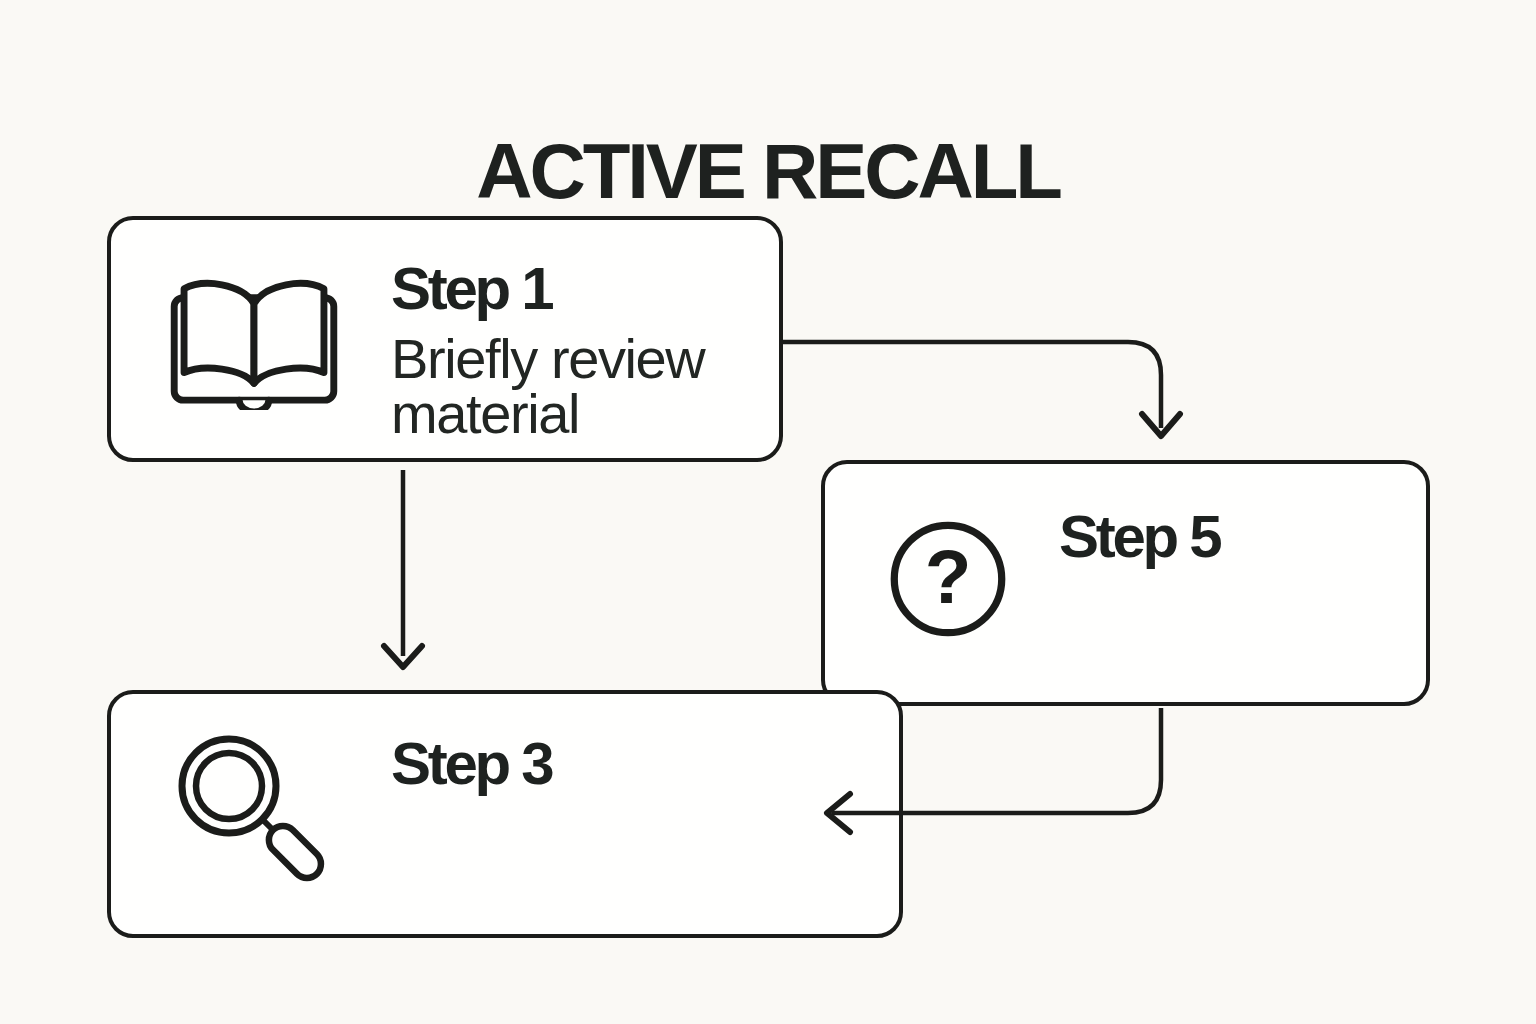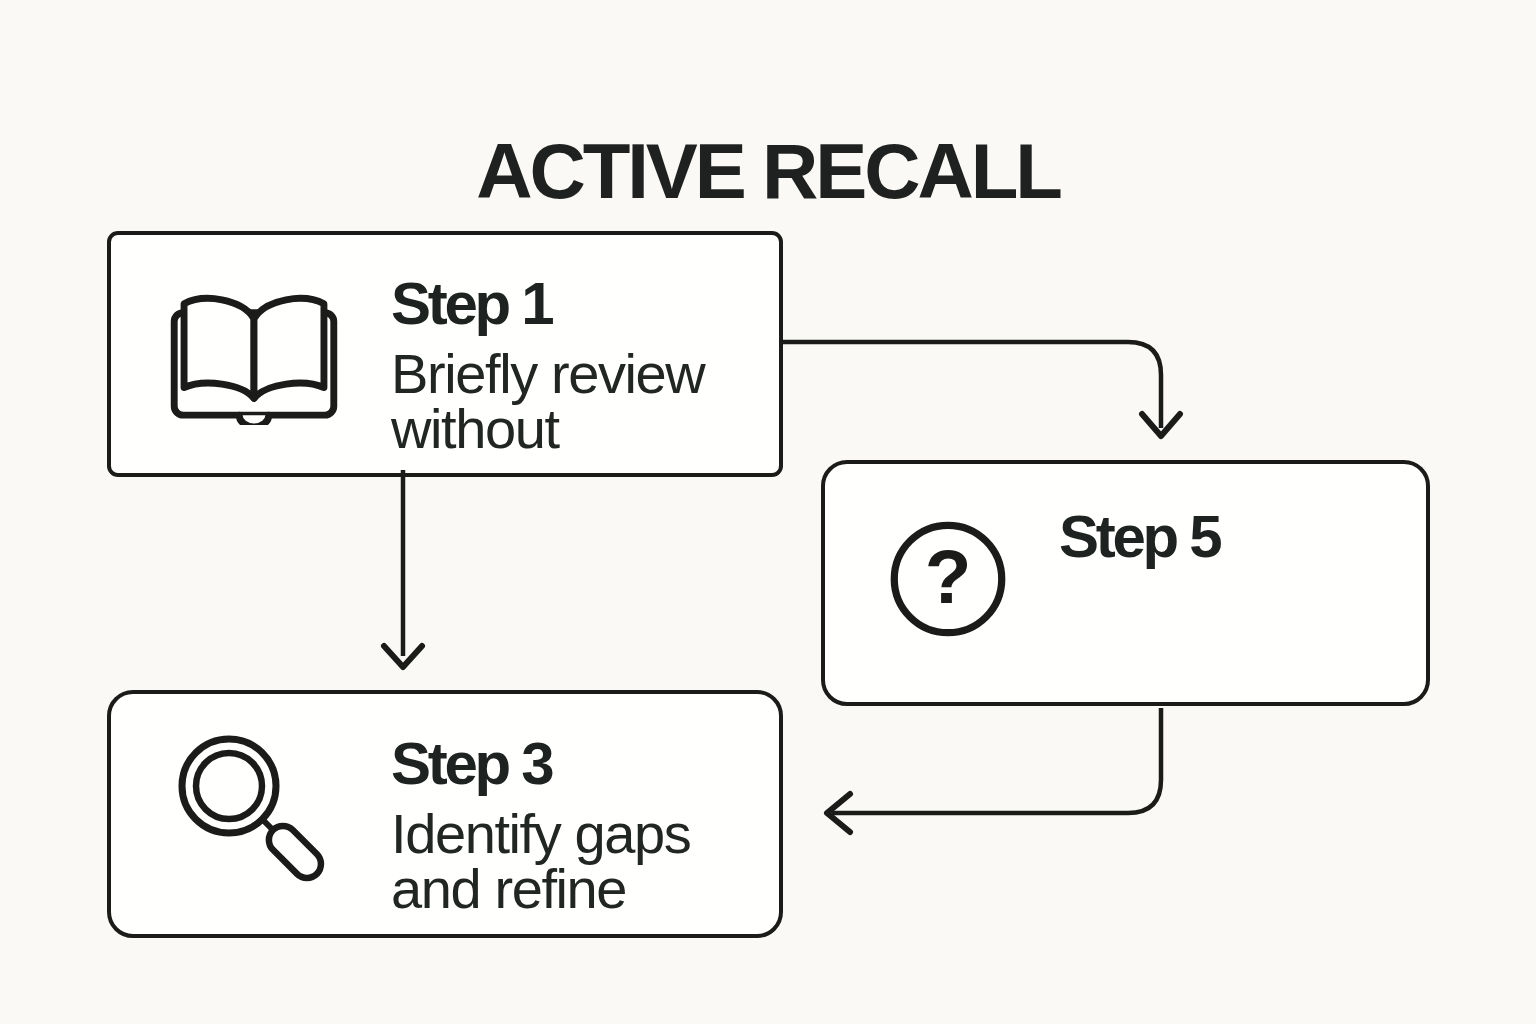--- a/index.html
+++ b/index.html
@@ -25,23 +25,23 @@
     line-height: 1;
     margin-top: 48px;
   }
   .step-box {
     position: absolute;
     background: #FFFFFE;
     border: 4.5px solid #1B1C1A;
     border-radius: 26px;
     box-sizing: border-box;
   }
-  #box-step-1 { left: 107px; top: 231px; width: 676px; height: 246px; border-radius: 11px; }
+  #box-step-1 { left: 107px; top: 216px; width: 676px; height: 246px; }
   #box-step-2 { left: 821px; top: 460px; width: 609px; height: 246px; }
-  #box-step-3 { left: 107px; top: 690px; width: 676px; height: 248px; }
+  #box-step-3 { left: 107px; top: 690px; width: 796px; height: 248px; }
   .step-icon { position: absolute; }
   #box-step-1 .step-icon { left: 59px;  top: 58px;  width: 168px; height: 132px; }
   #box-step-2 .step-icon { left: 61px;  top: 53px;  width: 124px; height: 124px; }
   #box-step-3 .step-icon { left: 64px;  top: 38px;  width: 160px; height: 160px; }
   .step-text { position: absolute; }
   #box-step-1 .step-text { left: 280px; top: 39px; }
   #box-step-2 .step-text { left: 234px; top: 43px; }
   #box-step-3 .step-text { left: 280px; top: 40px; }
   .step-label {
     font-size: 60px;
@@ -96,21 +96,21 @@
   <div class="step-box" id="box-step-1">
     <svg class="step-icon" viewBox="0 0 170 134">
       <rect class="icon-stroke icon-fill-white" x="4" y="20" width="162" height="104" rx="9" stroke-width="7"></rect>
       <path class="icon-stroke icon-fill-white" d="M 70 124 A 15 12 0 0 0 100 124" stroke-width="7"></path>
       <path class="icon-stroke icon-fill-white" stroke-width="7" d="M 85 26 C 73 6 34 0 14 11 L 14 96 C 34 87 73 92 85 107 Z"></path>
       <path class="icon-stroke icon-fill-white" stroke-width="7" d="M 85 26 C 97 6 136 0 156 11 L 156 96 C 136 87 97 92 85 107 Z"></path>
     </svg>
     <div class="step-text">
       <div class="step-label">Step 1</div>
       <div class="step-desc">Briefly review
-without</div>
+material</div>
     </div>
   </div>
 
   <div class="step-box" id="box-step-2">
     <svg class="step-icon" viewBox="0 0 120 120">
       <circle class="icon-stroke" cx="60" cy="60" r="52" stroke-width="7"></circle>
       <text x="60" y="83" text-anchor="middle" font-family="Liberation Sans, sans-serif" font-size="74" font-weight="600" fill="#1B1C1A">?</text>
     </svg>
     <div class="step-text">
       <div class="step-label">Step 5</div>
@@ -119,22 +119,20 @@
 
   <div class="step-box" id="box-step-3">
     <svg class="step-icon" viewBox="0 0 160 160">
       <circle class="icon-stroke" cx="54" cy="54" r="47" stroke-width="7"></circle>
       <circle class="icon-stroke" cx="54" cy="54" r="33" stroke-width="6.5"></circle>
       <path class="icon-stroke" d="M 88 88 L 99 99" stroke-width="6"></path>
       <rect class="icon-stroke icon-fill-white" x="0" y="-14" width="62" height="28" rx="14" stroke-width="6.5" transform="translate(98,98) rotate(45)"></rect>
     </svg>
     <div class="step-text">
       <div class="step-label">Step 3</div>
-      <div class="step-desc">Identify gaps
-and refine</div>
     </div>
   </div>
 
   <svg id="arrow-layer" viewBox="0 0 1536 1024">
     <g>
       <path class="connector" d="M 783 342 H 1128 Q 1161 342 1161 375 V 428"></path>
       <path class="arrowhead" d="M 1142 414 L 1161 436 L 1180 414"></path>
     </g>
     <g>
       <path class="connector" d="M 403 470 V 656"></path>

